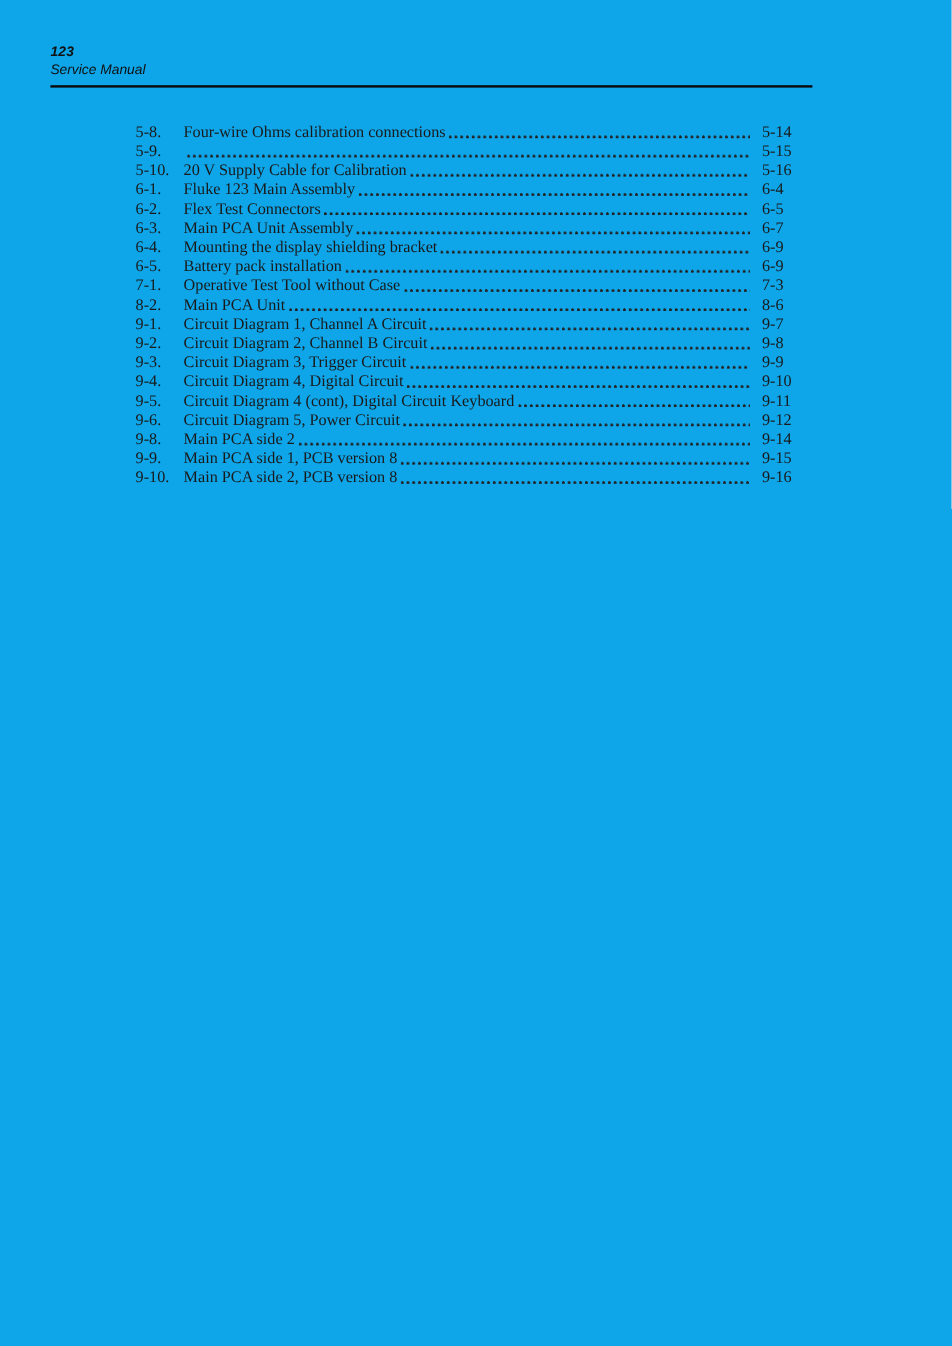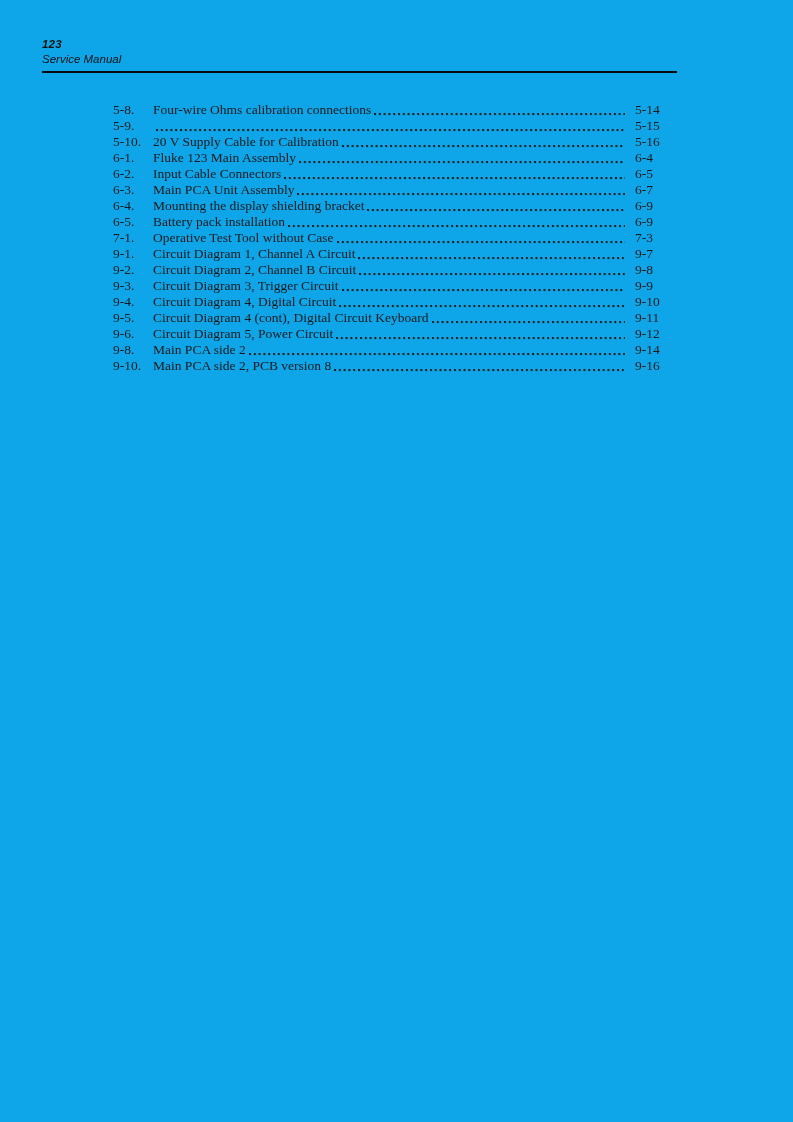--- a/index.html
+++ b/index.html
@@ -112,21 +112,21 @@
 
     <div class="row">
       <span class="num">6-1.</span>
       <span class="label">Fluke 123 Main Assembly</span>
       <span class="leader"></span>
       <span class="pg">6-4</span>
     </div>
 
     <div class="row">
       <span class="num">6-2.</span>
-      <span class="label">Input Cable Connectors</span>
+      <span class="label">Flex Test Connectors</span>
       <span class="leader"></span>
       <span class="pg">6-5</span>
     </div>
 
     <div class="row">
       <span class="num">6-3.</span>
       <span class="label">Main PCA Unit Assembly</span>
       <span class="leader"></span>
       <span class="pg">6-7</span>
     </div>
@@ -147,20 +147,26 @@
 
     <div class="row">
       <span class="num">7-1.</span>
       <span class="label">Operative Test Tool without Case</span>
       <span class="leader"></span>
       <span class="pg">7-3</span>
     </div>
 
 
 
+    <div class="row">
+      <span class="num">8-2.</span>
+      <span class="label">Main PCA Unit</span>
+      <span class="leader"></span>
+      <span class="pg">8-6</span>
+    </div>
 
     <div class="row">
       <span class="num">9-1.</span>
       <span class="label">Circuit Diagram 1, Channel A Circuit</span>
       <span class="leader"></span>
       <span class="pg">9-7</span>
     </div>
 
     <div class="row">
       <span class="num">9-2.</span>
@@ -198,20 +204,26 @@
     </div>
 
 
     <div class="row">
       <span class="num">9-8.</span>
       <span class="label">Main PCA side 2</span>
       <span class="leader"></span>
       <span class="pg">9-14</span>
     </div>
 
+    <div class="row">
+      <span class="num">9-9.</span>
+      <span class="label">Main PCA side 1, PCB version 8</span>
+      <span class="leader"></span>
+      <span class="pg">9-15</span>
+    </div>
 
     <div class="row">
       <span class="num">9-10.</span>
       <span class="label">Main PCA side 2, PCB version 8</span>
       <span class="leader"></span>
       <span class="pg">9-16</span>
     </div>
   </main>
 
 </div>

